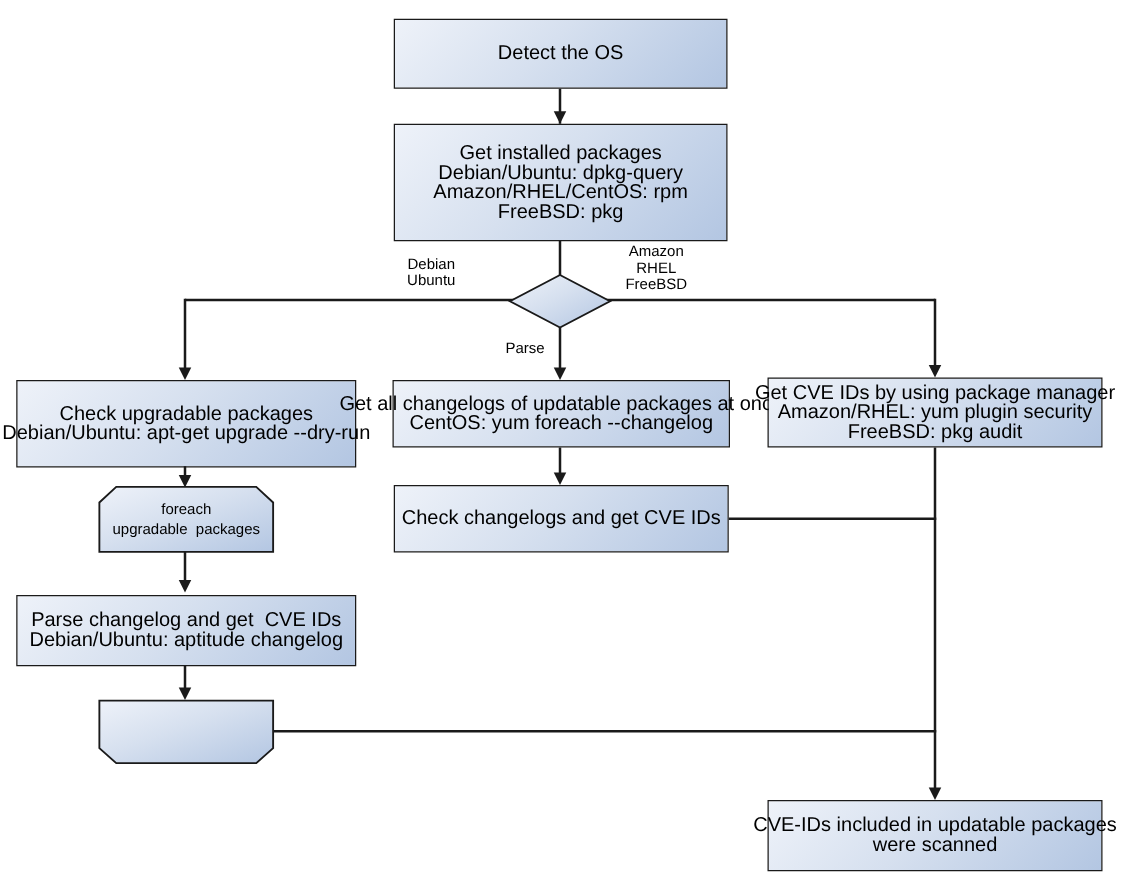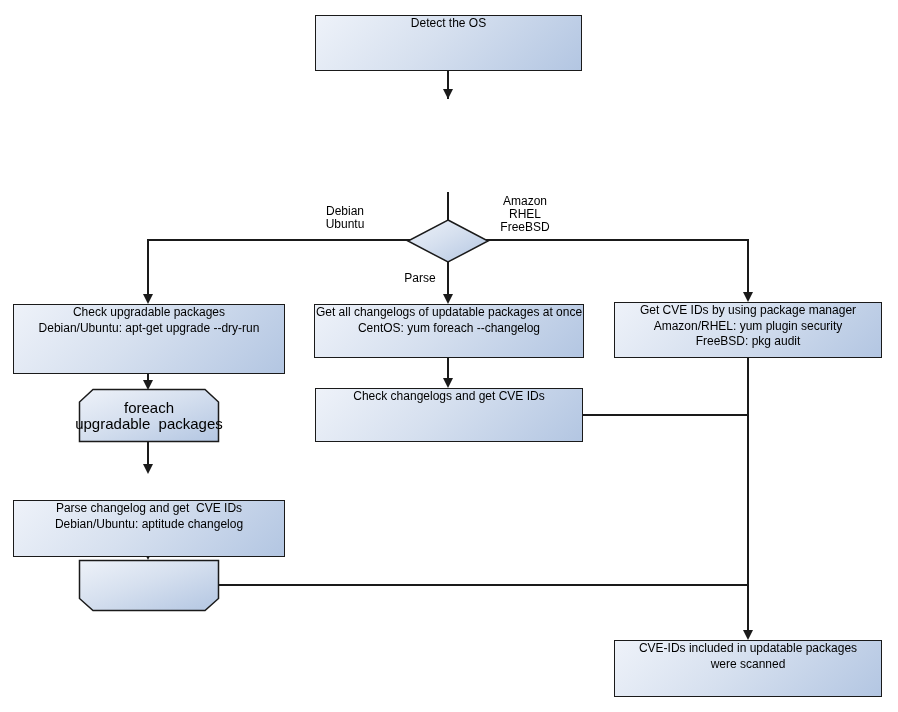--- a/index.html
+++ b/index.html
@@ -16,39 +16,39 @@
     overflow: hidden;
     color: #000000;
   }
   
   .node {
     position: absolute;
     box-sizing: border-box;
     border: 1.5px solid #1a1a1a;
     background: linear-gradient(135deg, #eef2f9 0%, #d6e0ef 45%, #b3c6e2 100%);
     display: flex;
-    align-items: flex-start;
+    align-items: center;
     justify-content: center;
     text-align: center;
-    font-size: 12px;
+    font-size: 16px;
     line-height: 15.5px;
   }
   .node .label,
   .shape-label .label {
     white-space: pre;
     text-align: center;
   }
   
   .shape-label {
     position: absolute;
     display: flex;
     align-items: center;
     justify-content: center;
     text-align: center;
-    font-size: 15px;
+    font-size: 12px;
     line-height: 15.5px;
   }
   .shape-svg { position: absolute; }
   
   .line {
     position: absolute;
     background: #1a1a1a;
   }
   .line.h { height: 1.5px; }
   .line.v { width: 1.5px; }
@@ -116,27 +116,33 @@
   <div class="line h" style="left:583px; top:414px; width:166px"></div>
   <div class="line h" style="left:218px; top:584px; width:531px"></div>
 
   <div class="line v" style="left:747px; top:358px; height:273px"></div>
   <div class="arrow-down" style="left:743px; top:630px"></div>
 
   <div class="node" style="left:315px; top:15px;  width:267px; height:56px">
     <span class="label">Detect the OS</span>
   </div>
 
+  <div class="node" style="left:315px; top:99px;  width:267px; height:94px">
+    <span class="label">Get installed packages
+Debian/Ubuntu: dpkg-query
+Amazon/RHEL/CentOS: rpm
+FreeBSD: pkg</span>
+  </div>
 
   <div class="node" style="left:13px;  top:304px; width:272px; height:70px">
     <span class="label">Check upgradable packages
 Debian/Ubuntu: apt-get upgrade --dry-run</span>
   </div>
 
-  <div class="node" style="left:13px;  top:500px; width:272px; height:57px">
+  <div class="node" style="left:13px;  top:476px; width:272px; height:57px">
     <span class="label">Parse changelog and get  CVE IDs
 Debian/Ubuntu: aptitude changelog</span>
   </div>
 
   <div class="node" style="left:314px; top:304px; width:270px; height:54px">
     <span class="label">Get all changelogs of updatable packages at once
 CentOS: yum foreach --changelog</span>
   </div>
 
   <div class="node" style="left:315px; top:388px; width:268px; height:54px">

